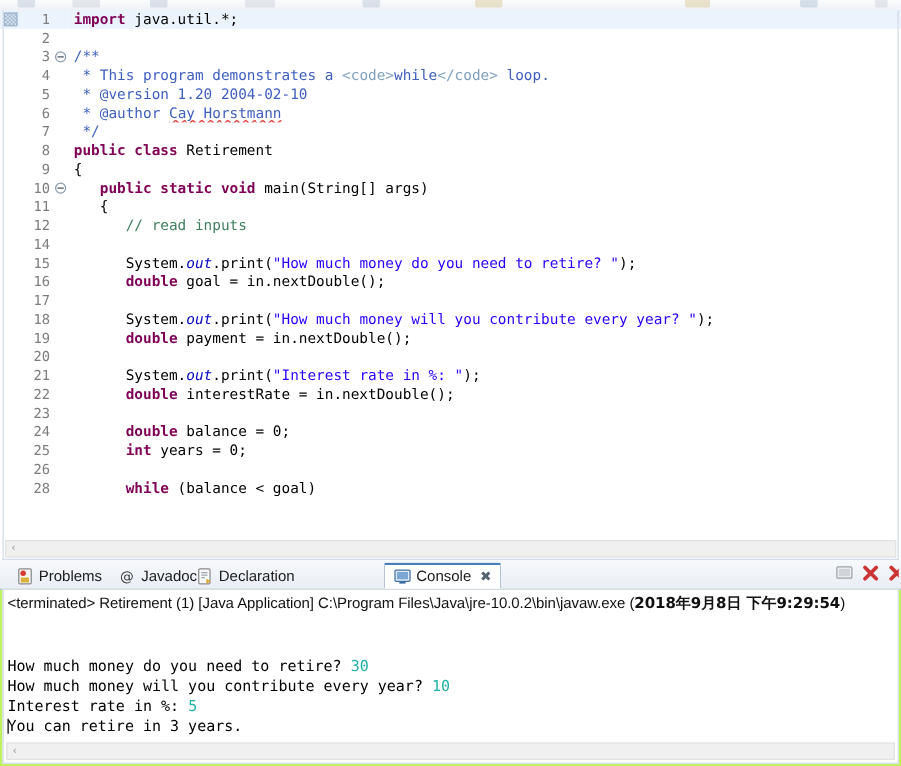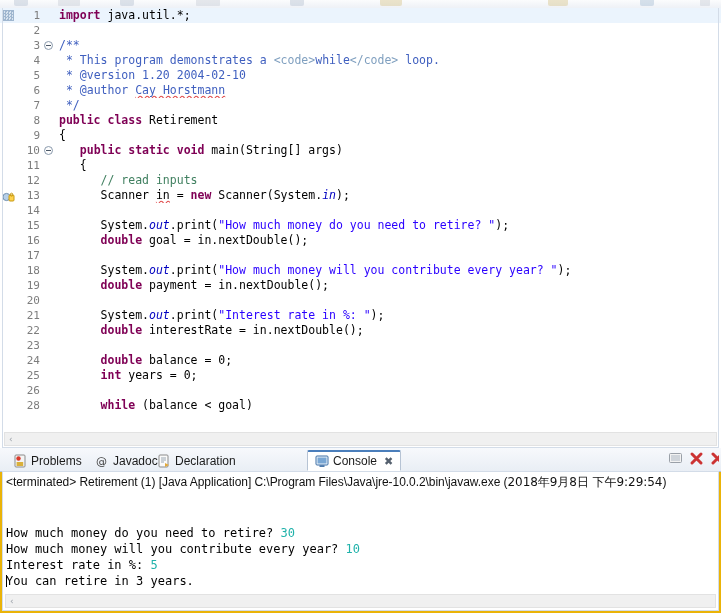--- a/index.html
+++ b/index.html
@@ -173,21 +173,21 @@
     pointer-events: none;
     box-sizing: border-box;
   }
 
   
   .console-view {
     position: absolute;
     top: 448px; left: 0;
     width: 721px;
     height: 165px;
-    background: #eab308;
+    background: #bef264;
   }
 
   .tabbar {
     position: absolute;
     top: 0; left: 0;
     width: 721px; height: 23px;
     background: linear-gradient(#f7f9fc, #e9eef5);
     border-bottom: 1px solid #b6c3d4;
   }
 
@@ -243,21 +243,21 @@
   }
 
   .term-line {
     padding: 2px 2px 0 3px;
     font-size: 12px;
     color: #111111;
     white-space: nowrap;
     font-family: "Liberation Sans", sans-serif;
     letter-spacing: -0.05px;
   }
-  .term-line .cjk { font-family: "DejaVu Sans", sans-serif; }
+  .term-line .cjk { font-family: "DejaVu Sans", sans-serif; font-weight: bold; }
 
   .out-lines {
     padding: 2px 0 0 3px;
     font-family: "DejaVu Sans Mono", monospace;
     font-size: 12px;
     line-height: 16px;
     color: #000000;
     white-space: pre;
   }
   .out-lines .inval { color: #20b2aa; }
@@ -363,32 +363,20 @@
               <td class="marker-col"></td>
               <td class="num-col">11</td>
               <td class="fold-col"></td>
               <td class="src-col">   {</td>
             </tr>
             <tr class="code-row">
               <td class="marker-col"></td>
               <td class="num-col">12</td>
               <td class="fold-col"></td>
               <td class="src-col">      <span class="cmt">// read inputs</span></td>
-            </tr>
-            <tr class="code-row">
-              <td class="marker-col">
-                <span class="glyph-warn"><svg width="13" height="12" viewBox="0 0 13 12">
-                    <circle cx="4.5" cy="5" r="3.6" fill="#b6cfe8" stroke="#6f8fae" stroke-width="1"></circle>
-                    <rect x="7" y="3" width="5" height="6" rx="1" fill="#ffd24d" stroke="#c79a12"></rect>
-                    <rect x="8.4" y="1.2" width="2.3" height="3" rx="1.1" fill="none" stroke="#c79a12"></rect>
-                  </svg></span>
-              </td>
-              <td class="num-col">13</td>
-              <td class="fold-col"></td>
-              <td class="src-col">      Scanner <span class="spell">in</span> = <span class="kw">new</span> Scanner(System.<span class="fld">in</span>);</td>
             </tr>
             <tr class="code-row">
               <td class="marker-col"></td>
               <td class="num-col">14</td>
               <td class="fold-col"></td>
               <td class="src-col">&nbsp;</td>
             </tr>
             <tr class="code-row">
               <td class="marker-col"></td>
               <td class="num-col">15</td>

